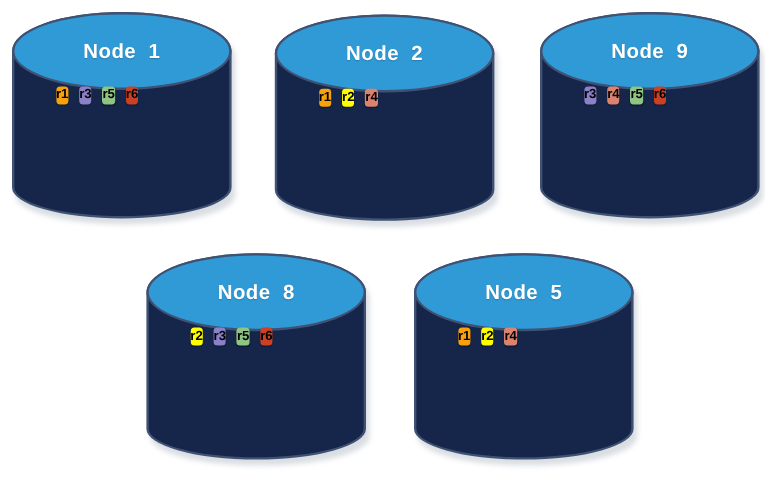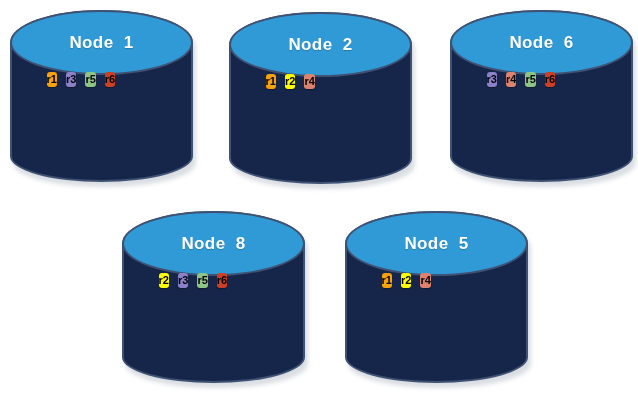--- a/index.html
+++ b/index.html
@@ -141,21 +141,21 @@
       <div class="replica-bar" style="background: rgb(255, 255, 0); color: rgb(0, 0, 0);">r2</div>
       <div class="replica-bar" style="background: rgb(220, 131, 112); color: rgb(0, 0, 0);">r4</div>
       <div class="replica-bar empty-slot"></div>
     </div>
   </div>
 
   <div class="node" style="left:450px;top:10px;width:183px;height:172px;">
     <div class="cyl-shadow"></div>
     <div class="cyl-body" style="background: rgb(22, 38, 74); border-color: rgb(63, 82, 115);"></div>
     <div class="cyl-top" style="background: rgb(47, 154, 214); border-color: rgb(63, 82, 115);"></div>
-    <div class="node-title" style="color: rgb(255, 255, 255);">Node  6</div>
+    <div class="node-title" style="color: rgb(255, 255, 255);">Node  9</div>
     <div class="replica-stack">
       <div class="replica-bar" style="background: rgb(139, 129, 201); color: rgb(0, 0, 0);">r3</div>
       <div class="replica-bar" style="background: rgb(220, 131, 112); color: rgb(0, 0, 0);">r4</div>
       <div class="replica-bar" style="background: rgb(143, 197, 132); color: rgb(0, 0, 0);">r5</div>
       <div class="replica-bar" style="background: rgb(204, 65, 37); color: rgb(0, 0, 0);">r6</div>
     </div>
   </div>
 
   <div class="node" style="left:122px;top:211px;width:183px;height:172px;">
     <div class="cyl-shadow"></div>

